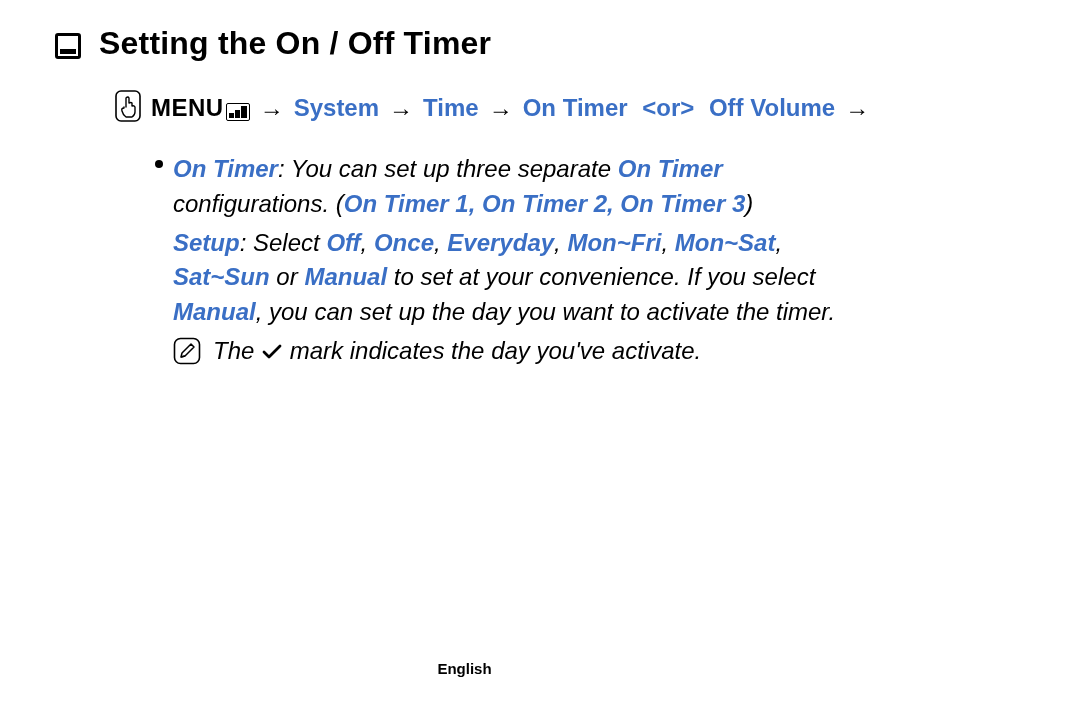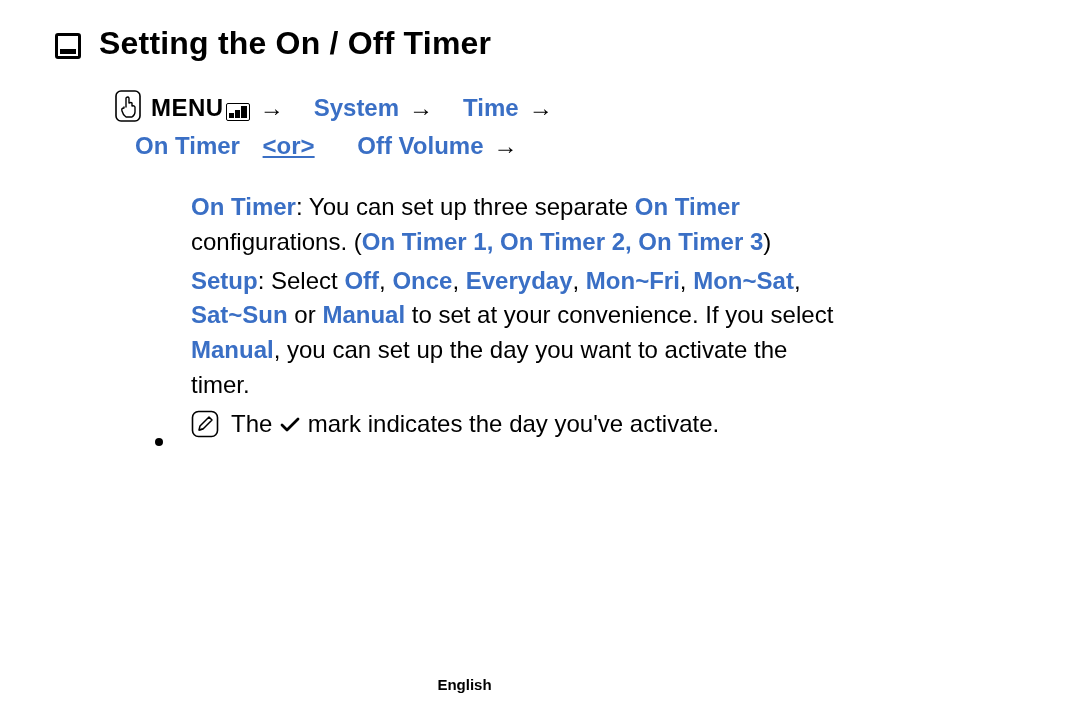--- a/index.html
+++ b/index.html
@@ -126,53 +126,54 @@
     border-right: 5px solid #000;
   }
   .body-block {
     margin-left: 100px;
     margin-right: 30px;
     font-size: 24px;
     line-height: 1.45;
   }
   .bullet-row {
     display: flex;
-    align-items: flex-end;
-    gap: 28px;
+    align-items: flex-start;
+    gap: 10px;
+    font-style: italic;
   }
   .bullet-dot {
     width: 8px;
     height: 8px;
     background: #000;
     border-radius: 50%;
     flex-shrink: 0;
     margin-top: 12px;
   }
-  .term { color: #3a6fc5; font-weight: bold; margin-left: 20px; }
+  .term { color: #3a6fc5; font-weight: bold; }
   .term-plain { color: #3a6fc5; font-weight: bold; }
   .note-row {
     display: flex;
     align-items: center;
     gap: 12px;
     margin-top: 6px;
     margin-bottom: 6px;
   }
   .note-icon {
     width: 28px;
     height: 28px;
     flex-shrink: 0;
   }
   .check-glyph {
     display: inline-block;
     vertical-align: -2px;
   }
   .para { margin: 4px 0; }
   .footer {
     position: absolute;
-    bottom: 12px;
+    bottom: 28px;
     left: 0;
     right: 0;
     text-align: center;
     font-size: 15px;
     font-weight: bold;
     color: #000;
   }
 </style>
 </head>
 <body>
@@ -196,21 +197,21 @@
           <span></span>
         </span>
     </span>
     <span class="arrow">→</span>
     <span class="term">System</span>
     <span class="arrow">→</span>
     <span class="term">Time</span>
     <span class="arrow">→</span>
     <span>
       <span class="term">On Timer</span>
-      <span class="term" style="margin:0 16px;text-decoration:underline;">&lt;or&gt;</span>
+      <span class="term" style="margin:0 8px;">&lt;or&gt;</span>
       <span class="term">Off Volume</span>
     </span>
     <span class="arrow">→</span>
   </div>
 
   <div class="body-block">
     <div class="bullet-row">
       <div class="bullet-dot"></div>
       <div>
         <div class="para">

